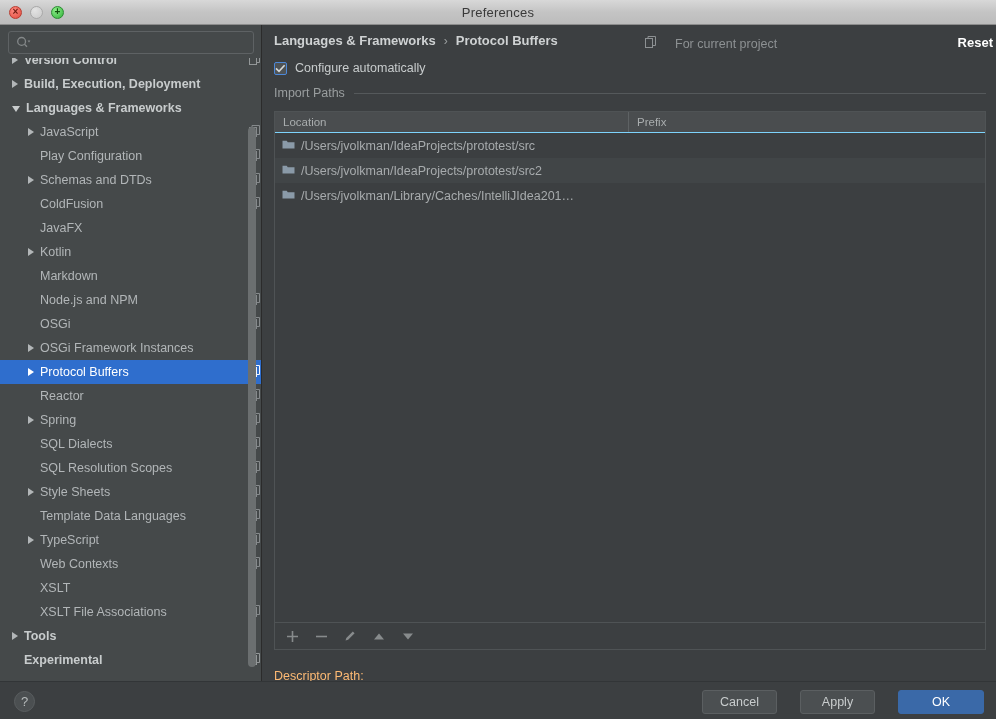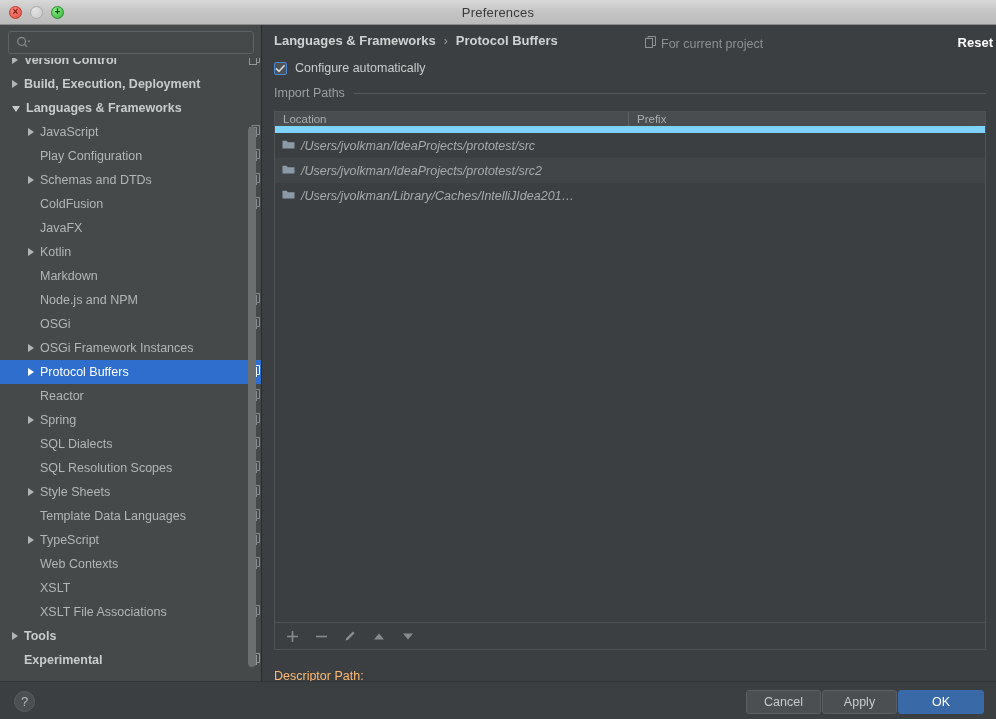--- a/index.html
+++ b/index.html
@@ -122,21 +122,21 @@
     background: #3c3f41;
   }
   .breadcrumb {
     position: absolute; top: 8px; left: 11px;
     display: flex; align-items: center;
     font-size: 13px; font-weight: bold; color: #cfd2d3;
   }
   .bc-sep { margin: 0 8px; color: #9a9e9f; font-weight: normal; font-size: 12px; }
   .for-proj {
     position: absolute; top: 11px; left: 382px;
-    display: flex; align-items: center; gap: 5px;
+    display: flex; align-items: center; gap: 19px;
     font-size: 12.5px; color: #8d9193;
   }
   .reset-link {
     position: absolute; top: 10px; right: 3px;
     font-size: 13px; font-weight: bold; color: #ffffff;
     cursor: pointer;
   }
 
   .cfg-auto {
     position: absolute; top: 36px; left: 11px;
@@ -161,31 +161,31 @@
   .table-wrap {
     position: absolute; top: 86px; left: 11px;
     width: 712px; height: 539px;
     border: 1px solid #4f5355;
     background: #3c3f41;
     display: flex; flex-direction: column;
   }
   .thead {
     height: 21px; display: flex;
     background: #4a4d4f;
-    border-bottom: 7px solid #7dd3fc;
+    border-bottom: 1px solid #7dd3fc;
     flex: none;
   }
   .th {
     font-size: 11.5px; color: #a9adae;
     display: flex; align-items: center;
     padding-left: 8px;
   }
   .th.loc { width: 354px; border-right: 1px solid #5e6264; }
   .th.pre { flex: 1; }
-  .tbody { flex: 1; overflow: hidden; font-style: italic; }
+  .tbody { flex: 1; overflow: hidden; }
   .trow {
     height: 25px; display: flex; align-items: center;
     padding-left: 7px; gap: 6px;
     font-size: 12.5px; color: #a7abad;
   }
   .trow.odd { background: #414547; }
   .folder-ico { flex: none; }
 
   .tfoot {
     height: 27px; flex: none;
@@ -230,21 +230,21 @@
     background: #3c3f41;
     border-top: 1px solid #323537;
   }
   .help-btn {
     position: absolute; top: 9px; left: 14px;
     width: 21px; height: 21px; border-radius: 50%;
     background: #4b4f51; border: 1px solid #5a5e60;
     display: flex; align-items: center; justify-content: center;
     color: #b6babb; font-size: 13px;
   }
-  .btns { position: absolute; top: 8px; right: 12px; display: flex; gap: 1px; }
+  .btns { position: absolute; top: 8px; right: 12px; display: flex; gap: 23px; }
   .btn {
     height: 24px; min-width: 75px; padding: 0 14px;
     border-radius: 3px; border: 1px solid #5b5f61;
     background: #4b4f51; color: #c8cccd;
     font-size: 12.5px; display: flex; align-items: center; justify-content: center;
     font-family: "Liberation Sans", sans-serif;
   }
   .btn.primary { background: #3a69a8; border-color: #3a69a8; color: #ffffff; min-width: 86px; }
 </style>
 </head>

